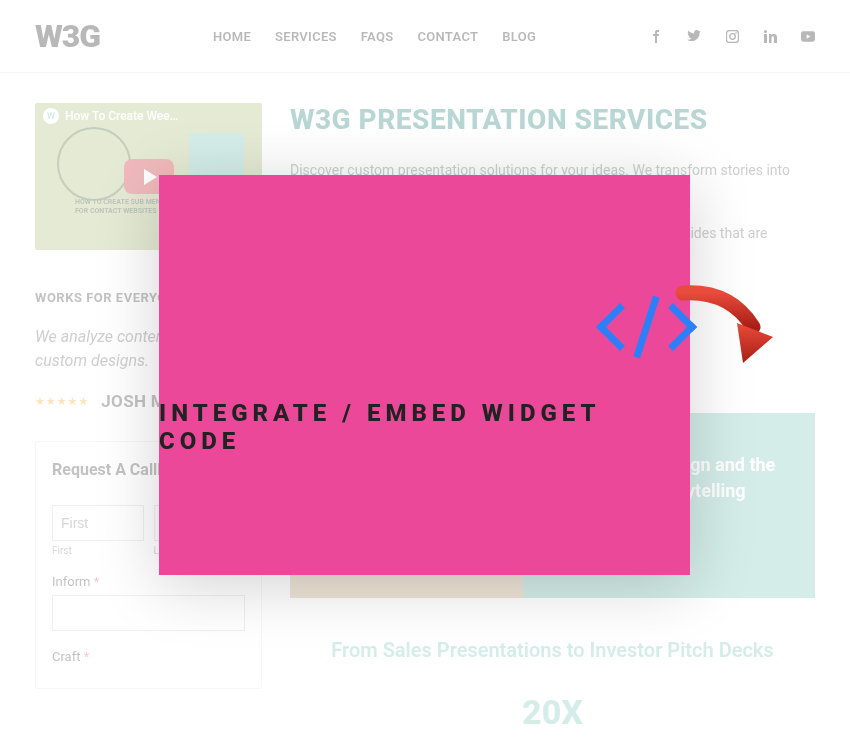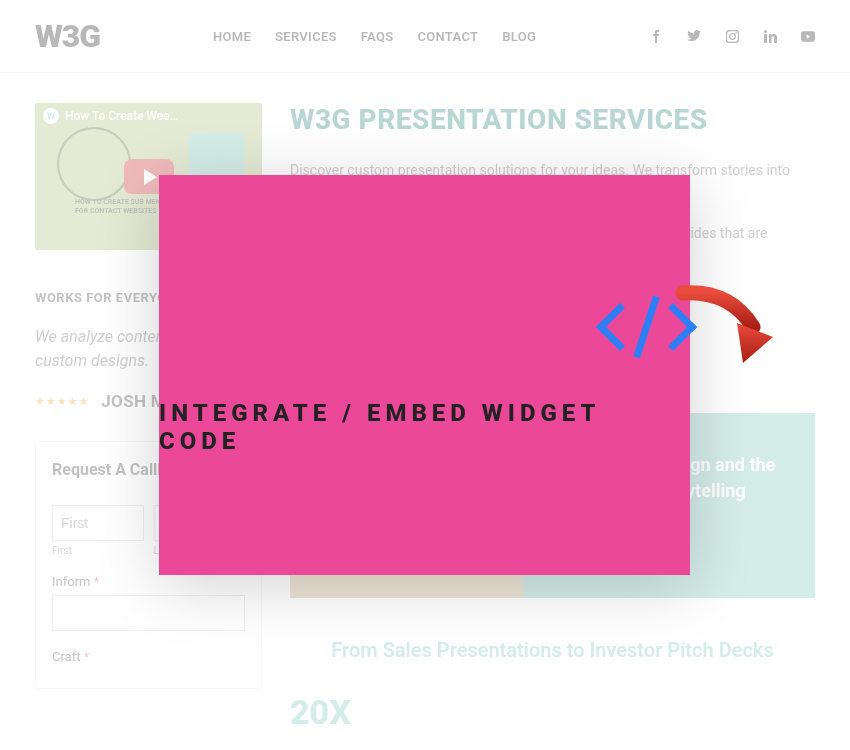--- a/index.html
+++ b/index.html
@@ -47,21 +47,21 @@
 .feature-bullet{width:18px;height:18px;border:1.5px solid #bbb;border-radius:50%;display:flex;align-items:center;justify-content:center;flex-shrink:0}
 .feature-bullet::after{content:"";border-left:5px solid #bbb;border-top:3px solid transparent;border-bottom:3px solid transparent;margin-left:2px}
 .banner-row{display:flex;height:185px}
 .banner-img{flex:1;background:#d9d0c0;position:relative;display:flex;align-items:center;justify-content:center}
 .banner-img::after{content:"";position:absolute;bottom:0;left:0;right:0;height:40px;background:#c9a678}
 .person{width:40px;height:60px;background:#e8e0d8;border-radius:20px 20px 0 0;position:relative;top:-20px}
 .banner-cta{flex:1.05;background:#6ec1b6;padding:28px 24px;display:flex;flex-direction:column;justify-content:center}
 .banner-title{color:#fff;font-size:18px;font-weight:700;line-height:1.45;margin-bottom:24px}
 .quote-btn{background:#fff;border:none;padding:10px 16px;font-size:10px;font-weight:700;letter-spacing:0.5px;color:#333;width:fit-content;cursor:pointer}
 .pitch-heading{text-align:center;color:#6ec1b6;font-size:20px;font-weight:600;margin-top:40px;margin-bottom:30px}
-.stats-row{display:flex;justify-content:space-between;color:#6ec1b6;font-size:34px;font-weight:800}
+.stats-row{display:flex;justify-content:center;color:#6ec1b6;font-size:34px;font-weight:800}
 .overlay{position:absolute;top:0;left:0;right:0;bottom:0;background:rgba(255,255,255,0.70);z-index:10}
 .modal{position:absolute;left:159px;top:175px;width:531px;height:400px;background:#ec4899;z-index:20;box-shadow:0 10px 60px rgba(0,0,0,0.18);display:flex;flex-direction:column;align-items:flex-end;justify-content:center;gap:40px}
 .code-icon{display:flex;align-items:center;gap:-2px}
 .bracket{width:34px;height:34px;border:7px solid #2d7ff9;border-right:none;border-top:none;transform:rotate(45deg)}
 .bracket.r{transform:rotate(-135deg)}
 .slash{width:7px;height:64px;background:#2d7ff9;transform:rotate(18deg);margin:0 6px}
 .modal-title{font-size:24px;font-weight:800;letter-spacing:5px;color:#222}
 .arrow{position:absolute;right:65px;top:285px;z-index:25;width:110px;height:90px}
 .arrow svg{width:100%;height:100%}
 </style>

